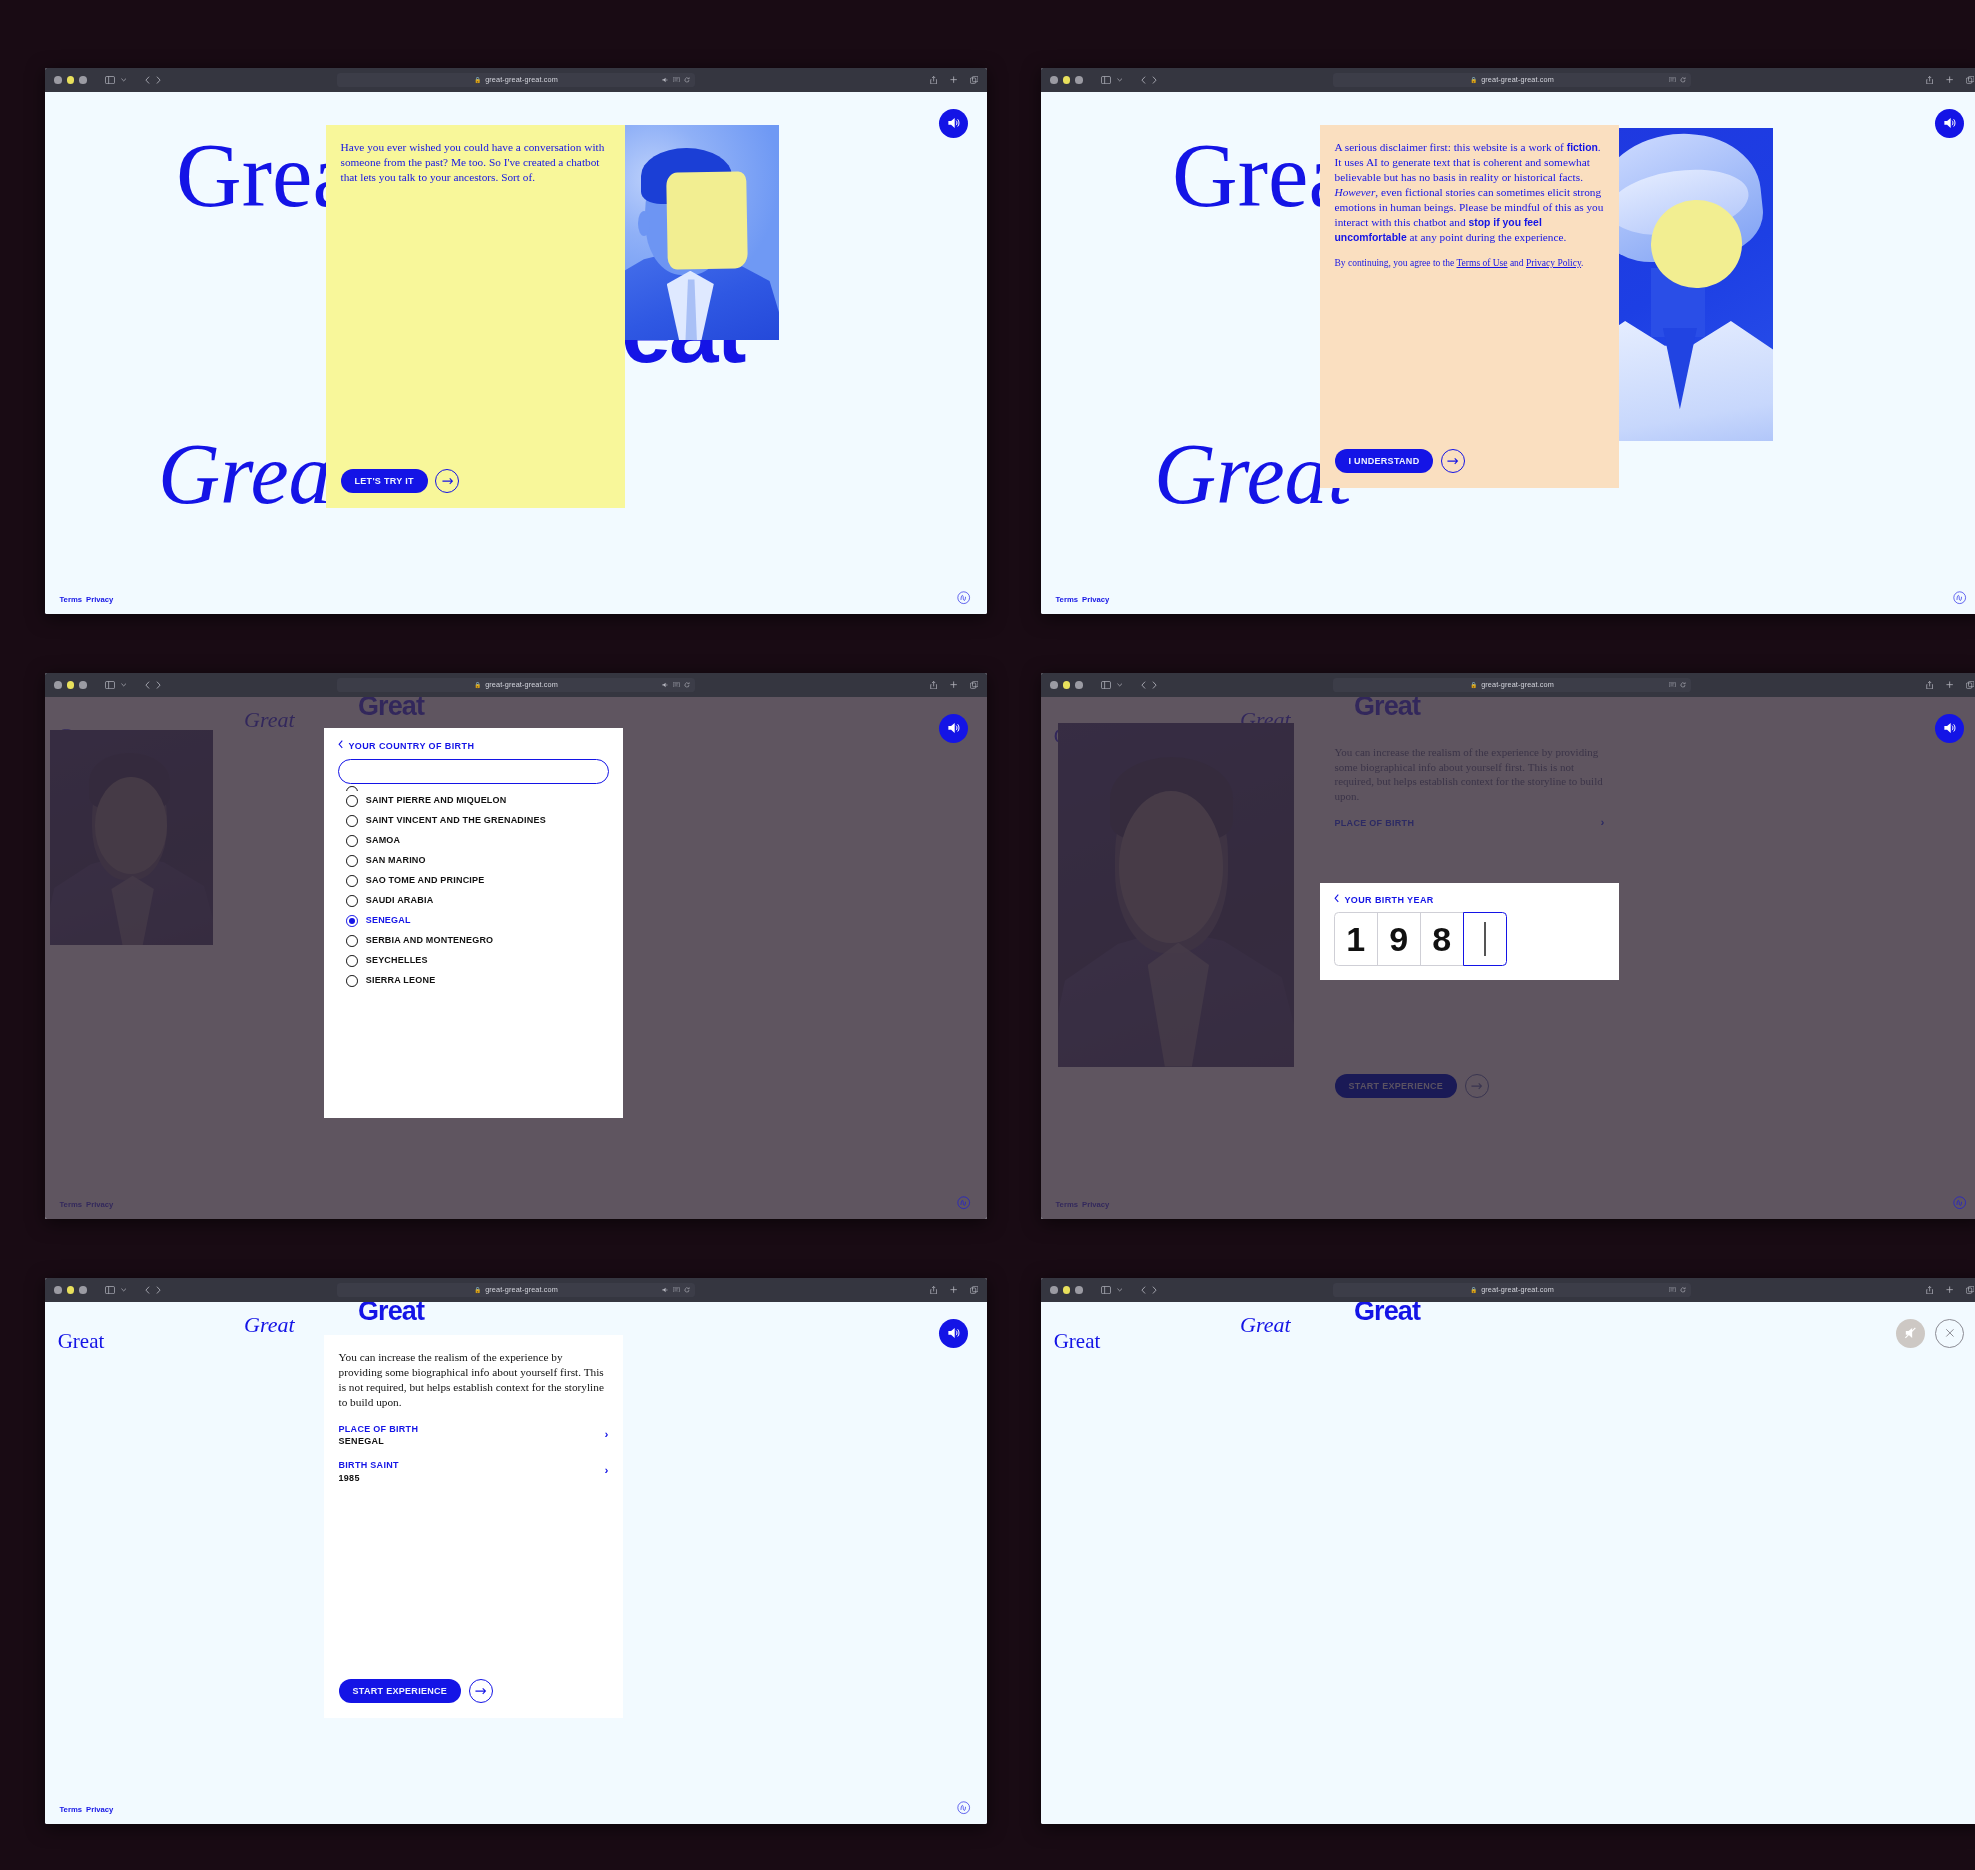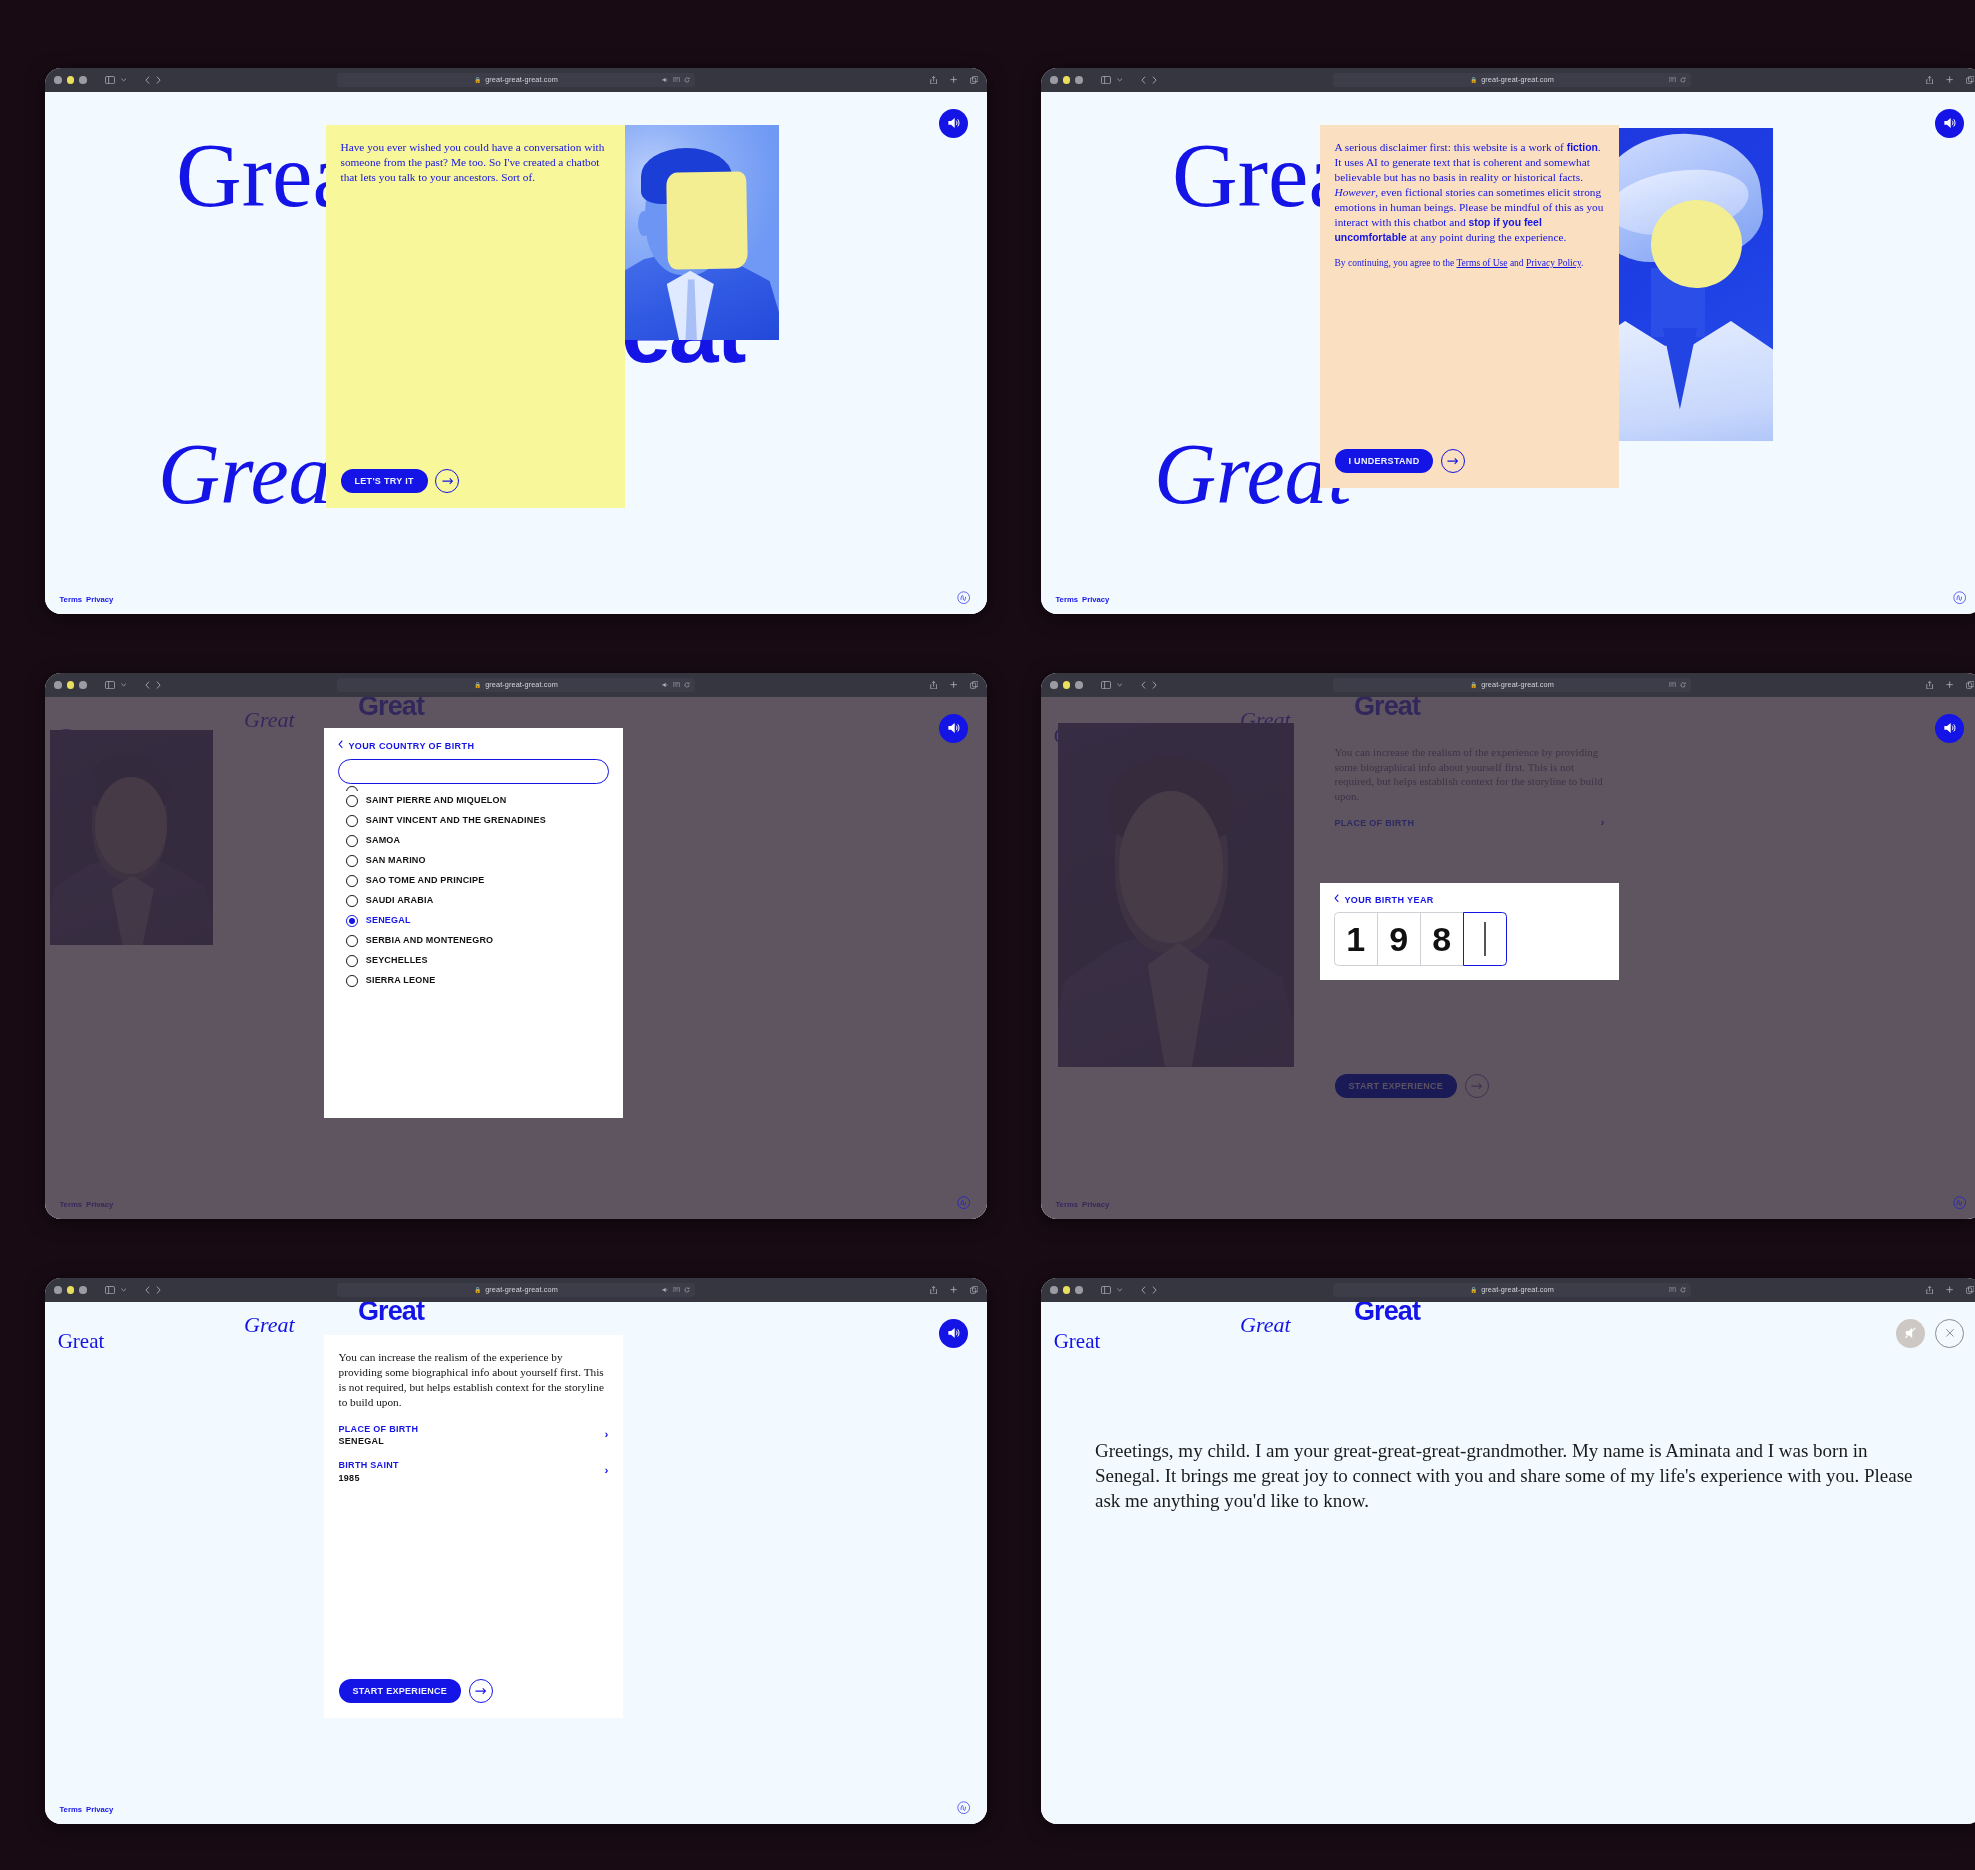--- a/index.html
+++ b/index.html
@@ -21,21 +21,21 @@
     grid-template-columns: 942px 942px;
     grid-template-rows: 546px 546px 546px;
     column-gap: 54px;
     row-gap: 59px;
     padding: 68px 45px;
   }
 
   
   .window {
     position: relative;
-    border-radius: 16px;
+    border-radius: 2px;
     overflow: hidden;
     background: #f2faff;
     box-shadow: 0 3.6px 18px rgba(0,0,0,.55);
     display: flex;
     flex-direction: column;
   }
 
   .titlebar {
     height: 23.6px;
     flex: 0 0 23.6px;
@@ -1308,19 +1308,18 @@
           <line x1="3" y1="24" x2="25" y2="2" stroke="#fff" stroke-width="2.6"></line>
         </svg>
       </button>
       <button class="close-btn">
         <svg width="11.8" height="11.8" viewBox="0 0 26 26">
           <line x1="5" y1="5" x2="21" y2="21" stroke="#8b8b93" stroke-width="2.2"></line>
           <line x1="21" y1="5" x2="5" y2="21" stroke="#8b8b93" stroke-width="2.2"></line>
         </svg>
       </button>
 
-      <div class="chat-msg">Greetings, my child. I am your great-great-great-grandmother. My name is Aminata and I was born in Senegal. It brings me great joy to connect with you and share some of my life's experience with you. Please ask me anything you'd like to know.</div>
 
     </div>
   </div>
 
 </div>
 
 
 </body></html>

